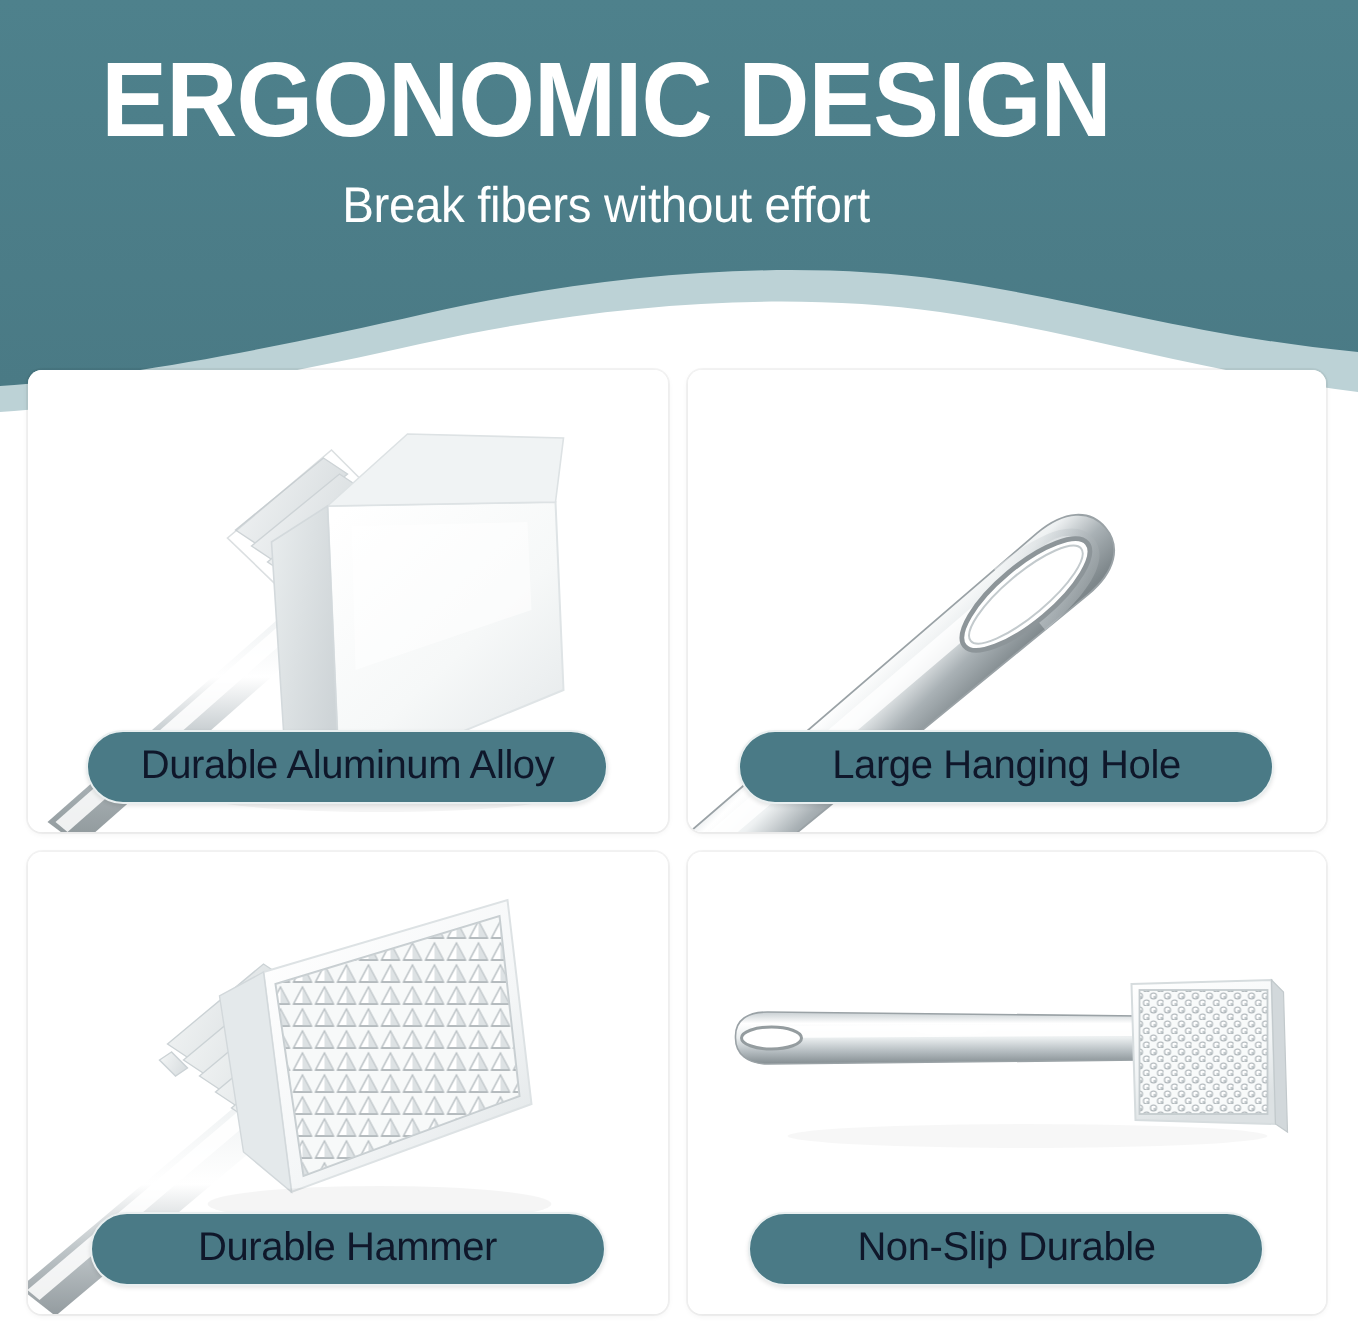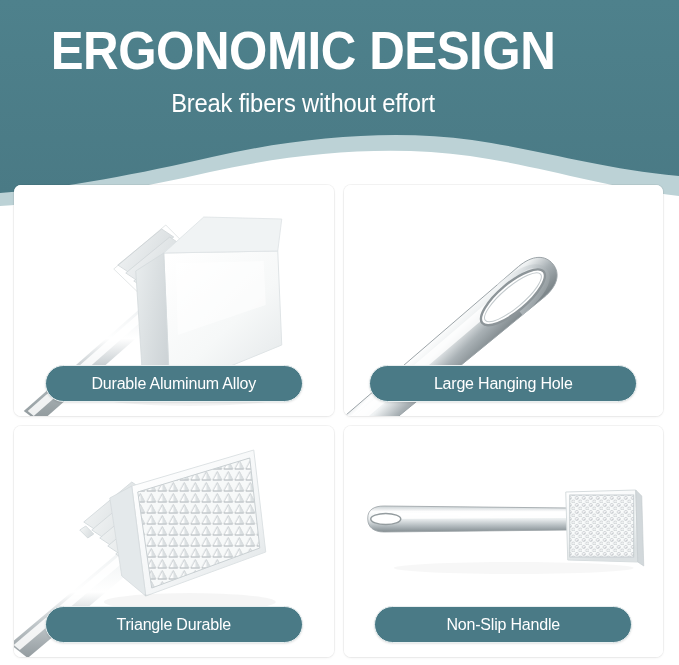--- a/index.html
+++ b/index.html
@@ -103,23 +103,23 @@
   .pill {
     display:inline-flex;
     align-items:center;
     justify-content:center;
     min-width:258px;
     height:37px;
     padding:0 26px;
     border-radius:20px;
     background:#4a7a86;
     border:1.5px solid #e9eff0;
-    color:#ffffff;
+    color:#0f172a;
     font-family:"Liberation Sans", sans-serif;
-    font-size:16px;
+    font-size:20px;
     font-weight:normal;
     letter-spacing:-0.2px;
     white-space:nowrap;
     box-shadow:0 1px 2px rgba(0,0,0,0.10);
     pointer-events:auto;
   }
   .pill-wide .pill { min-width:268px;margin-top:12px; }
 </style>
 </head>
 <body>
@@ -293,21 +293,21 @@
 
           <g>
             <path d="M124,66 L236,32 L246,122 L138,162 Z" fill="url(#spikes)" stroke="#c6cdd0" stroke-width="1"></path>
             <path d="M124,66 L236,32 L246,122 L138,162 Z" fill="#ffffff" opacity="0.10"></path>
           </g>
 
           <ellipse cx="176" cy="176" rx="86" ry="9" fill="#000000" opacity="0.04"></ellipse>
         </svg>
       </div>
       <div class="pill-wrap">
-        <div class="pill">Triangle Durable</div>
+        <div class="pill">Durable Hammer</div>
       </div>
     </div>
 
     <div class="card">
       <div class="card-photo">
         <svg viewBox="0 0 320 231" preserveAspectRatio="xMidYMid slice">
           <defs>
             <linearGradient id="c4shaft" x1="0" y1="0" x2="0" y2="1">
               <stop offset="0%" stop-color="#c8cfd2"></stop>
               <stop offset="22%" stop-color="#ffffff"></stop>
@@ -342,18 +342,18 @@
           <g>
             <path d="M222,66 L292,64 L294,136 L224,134 Z" fill="url(#c4head)" stroke="#d6dcde" stroke-width="1"></path>
             <rect x="226" y="69" width="64" height="62" fill="url(#bumps)" stroke="#c4cbce" stroke-width="0.9"></rect>
             <path d="M292,64 L298,70 L300,140 L294,136 Z" fill="#d2d8db" stroke="#c2c9cc" stroke-width="0.6"></path>
           </g>
 
           <ellipse cx="170" cy="142" rx="120" ry="6" fill="#000000" opacity="0.03"></ellipse>
         </svg>
       </div>
       <div class="pill-wrap">
-        <div class="pill">Non-Slip Handle</div>
+        <div class="pill">Non-Slip Durable</div>
       </div>
     </div>
 
   </div>
 </div>
 
 </body></html>

